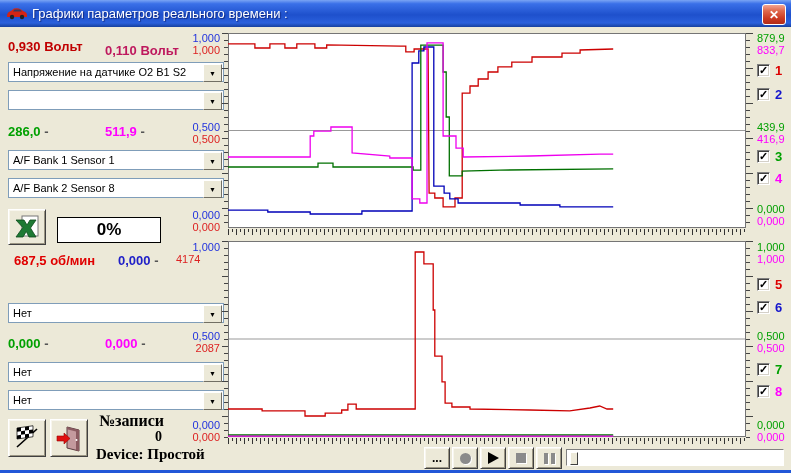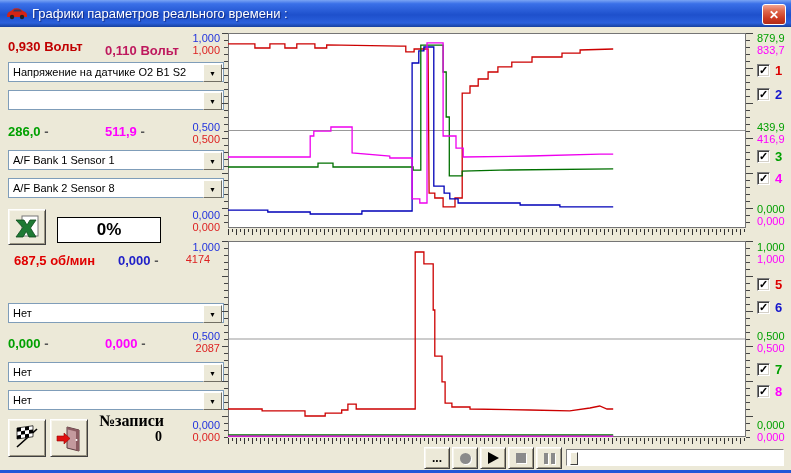--- a/index.html
+++ b/index.html
@@ -161,20 +161,23 @@
     <svg width="28" height="28" viewBox="0 0 28 28">
       <path d="M12 3 L24 6 L24 27 L12 24 Z" fill="#c49a9e" stroke="#5a3a3e"></path>
       <path d="M12 3 L24 6 L24 27 L21 26.3 L21 7.5 L12 5.2 Z" fill="#8a5a60"></path>
       <circle cx="21.5" cy="16" r="1" fill="#fff"></circle>
       <path d="M2 12 L9 12 L9 9 L15 14.5 L9 20 L9 17 L2 17 Z" fill="#e01010" stroke="#900" stroke-width="0.6"></path>
     </svg>
   </div>
 
   <span class="abs serif" style="left:99px;top:412px;font-size:16px">№записи</span>
   <span class="abs serif" style="left:155px;top:429px;font-size:14px">0</span>
+  <span class="abs serif" style="left:96px;top:446px;font-size:15px">
+    <span>Device:</span> <span>Простой</span>
+  </span>
 
   <svg id="chart-top" class="abs" style="left:222px;top:33px" width="533" height="204">
       <rect x="6.5" y="0.5" width="517" height="194" fill="#ffffff" stroke="#757575"></rect>
       <line x1="7" y1="97.5" x2="523" y2="97.5" stroke="#999" stroke-width="1"></line>
       <line x1="-1" y1="0.5" x2="6" y2="0.5" stroke="#444" stroke-width="1"></line>
       <line x1="524" y1="0.5" x2="531" y2="0.5" stroke="#444" stroke-width="1"></line>
       <line x1="2" y1="7.5" x2="6" y2="7.5" stroke="#444" stroke-width="1"></line>
       <line x1="524" y1="7.5" x2="528" y2="7.5" stroke="#444" stroke-width="1"></line>
       <line x1="2" y1="14.5" x2="6" y2="14.5" stroke="#444" stroke-width="1"></line>
       <line x1="524" y1="14.5" x2="528" y2="14.5" stroke="#444" stroke-width="1"></line>
@@ -560,21 +563,21 @@
     </svg>
 
   <div id="axis-layer">
       <span class="abs axlab" style="left: 176px; top: 32px; color: rgb(34, 51, 221); width: 44px; text-align: right;">1,000</span>
       <span class="abs axlab" style="left: 176px; top: 44px; color: rgb(221, 34, 34); width: 44px; text-align: right;">1,000</span>
       <span class="abs axlab" style="left: 176px; top: 121px; color: rgb(34, 51, 221); width: 44px; text-align: right;">0,500</span>
       <span class="abs axlab" style="left: 176px; top: 133px; color: rgb(221, 34, 34); width: 44px; text-align: right;">0,500</span>
       <span class="abs axlab" style="left: 176px; top: 209px; color: rgb(34, 51, 221); width: 44px; text-align: right;">0,000</span>
       <span class="abs axlab" style="left: 176px; top: 221px; color: rgb(221, 34, 34); width: 44px; text-align: right;">0,000</span>
       <span class="abs axlab" style="left: 176px; top: 241px; color: rgb(34, 51, 221); width: 44px; text-align: right;">1,000</span>
-      <span class="abs axlab" style="left: 176px; top: 253px; color: rgb(221, 34, 34); width: 44px; text-align: center;">4174</span>
+      <span class="abs axlab" style="left: 176px; top: 253px; color: rgb(221, 34, 34); width: 44px; text-align: left;">4174</span>
       <span class="abs axlab" style="left: 176px; top: 330px; color: rgb(34, 51, 221); width: 44px; text-align: right;">0,500</span>
       <span class="abs axlab" style="left: 176px; top: 342px; color: rgb(221, 34, 34); width: 44px; text-align: right;">2087</span>
       <span class="abs axlab" style="left: 176px; top: 419px; color: rgb(34, 51, 221); width: 44px; text-align: right;">0,000</span>
       <span class="abs axlab" style="left: 176px; top: 431px; color: rgb(221, 34, 34); width: 44px; text-align: right;">0,000</span>
       <span class="abs axlab" style="left: 757px; top: 32px; color: rgb(0, 160, 0);">879,9</span>
       <span class="abs axlab" style="left: 757px; top: 44px; color: rgb(255, 0, 255);">833,7</span>
       <span class="abs axlab" style="left: 757px; top: 121px; color: rgb(0, 160, 0);">439,9</span>
       <span class="abs axlab" style="left: 757px; top: 133px; color: rgb(255, 0, 255);">416,9</span>
       <span class="abs axlab" style="left: 757px; top: 203px; color: rgb(0, 160, 0);">0,000</span>
       <span class="abs axlab" style="left: 757px; top: 215px; color: rgb(255, 0, 255);">0,000</span>

